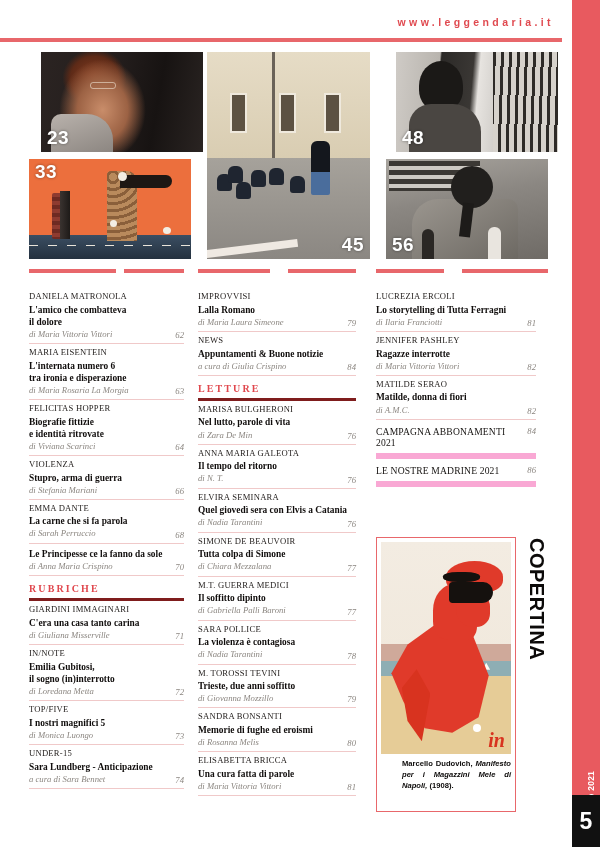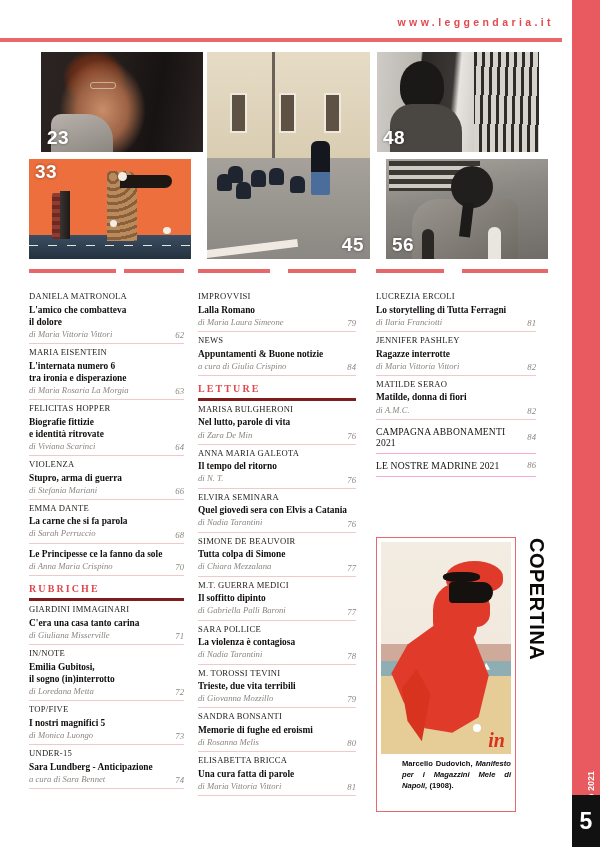--- a/index.html
+++ b/index.html
@@ -134,21 +134,21 @@
                  background:linear-gradient(180deg,#a6a29b,#8b8782); }
   #ph3 .stripe { position:absolute; left:-6%; bottom:6px; width:62%; height:8px;
                  background:#efe9e2; transform:rotate(-7deg); }
   #ph3 .sitter { position:absolute; width:15px; height:17px; background:#1f2530; border-radius:6px 6px 3px 3px; }
   #ph3 .s1{ left:6%; top:59%;} #ph3 .s2{ left:18%; top:63%;} #ph3 .s3{ left:27%; top:57%;}
   #ph3 .s4{ left:38%; top:56%;} #ph3 .s5{ left:51%; top:60%;} #ph3 .s6{ left:13%; top:55%;}
   #ph3 .stand { position:absolute; left:64%; top:43%; width:19px; height:54px;
                 background:linear-gradient(180deg,#14171d 0 58%, #4a6d9c 58% 100%); border-radius:6px 6px 2px 2px; }
 
   
-  #ph4 { left: 348px; top: 0; width: 162px; height: 100px;
+  #ph4 { left: 367px; top: 0; width: 162px; height: 100px;
          background: linear-gradient(95deg,#cfcbc6 0%,#b8b4ae 26%,#2b2927 27%,#3a3734 46%,#e7e4e0 50%,#8d8a86 100%); }
   #ph4 .head { position:absolute; left:14%; top:9%; width:44px; height:50px;
                background:#1b1917; border-radius:50% 50% 42% 42%; }
   #ph4 .body { position:absolute; left:8%; top:52%; width:72px; height:48px;
                background:#4a4642; border-radius:22px 28px 0 0; }
   #ph4 .blinds { position:absolute; right:0; top:0; width:40%; height:100%;
                background:repeating-linear-gradient(92deg,#2e2b28 0 3px,#d6d2cc 3px 8px); }
 
   
   #ph5 { left: 357px; top: 107px; width: 162px; height: 100px;
@@ -217,25 +217,25 @@
     font-family: "Liberation Serif", serif;
     font-weight: bold;
     font-size: 10px;
     color: #e0474d;
     letter-spacing: 2.1px;
     padding: 7px 0 4px 0;
     border-bottom: 3px solid #7f1d1d;
   }
   .plain-entry {
     display: flex;
-    align-items: center;
+    align-items: flex-start;
     justify-content: space-between;
     gap: 6px;
     padding: 6px 0 5px 0;
-    border-bottom: 1px solid #f9a8d4;
+    border-bottom: 6px solid #f9a8d4;
   }
   .plain-entry .ptxt {
     font-family: "Liberation Serif", serif;
     font-size: 9.6px;
     color: #171412;
     letter-spacing: 0.15px;
   }
 
   
   .copertina {
@@ -550,21 +550,21 @@
       <div class="kicker">SARA POLLICE</div>
       <div class="title">La violenza è contagiosa</div>
       <div class="byline-row">
         <span class="byline">di Nadia Tarantini</span>
         <span class="pg">78</span>
       </div>
     </div>
 
     <div class="entry">
       <div class="kicker">M. TOROSSI TEVINI</div>
-      <div class="title">Trieste, due vita terribili</div>
+      <div class="title">Trieste, due anni soffitto</div>
       <div class="byline-row">
         <span class="byline">di Giovanna Mozzillo</span>
         <span class="pg">79</span>
       </div>
     </div>
 
     <div class="entry">
       <div class="kicker">SANDRA BONSANTI</div>
       <div class="title">Memorie di fughe ed eroismi</div>
       <div class="byline-row">

